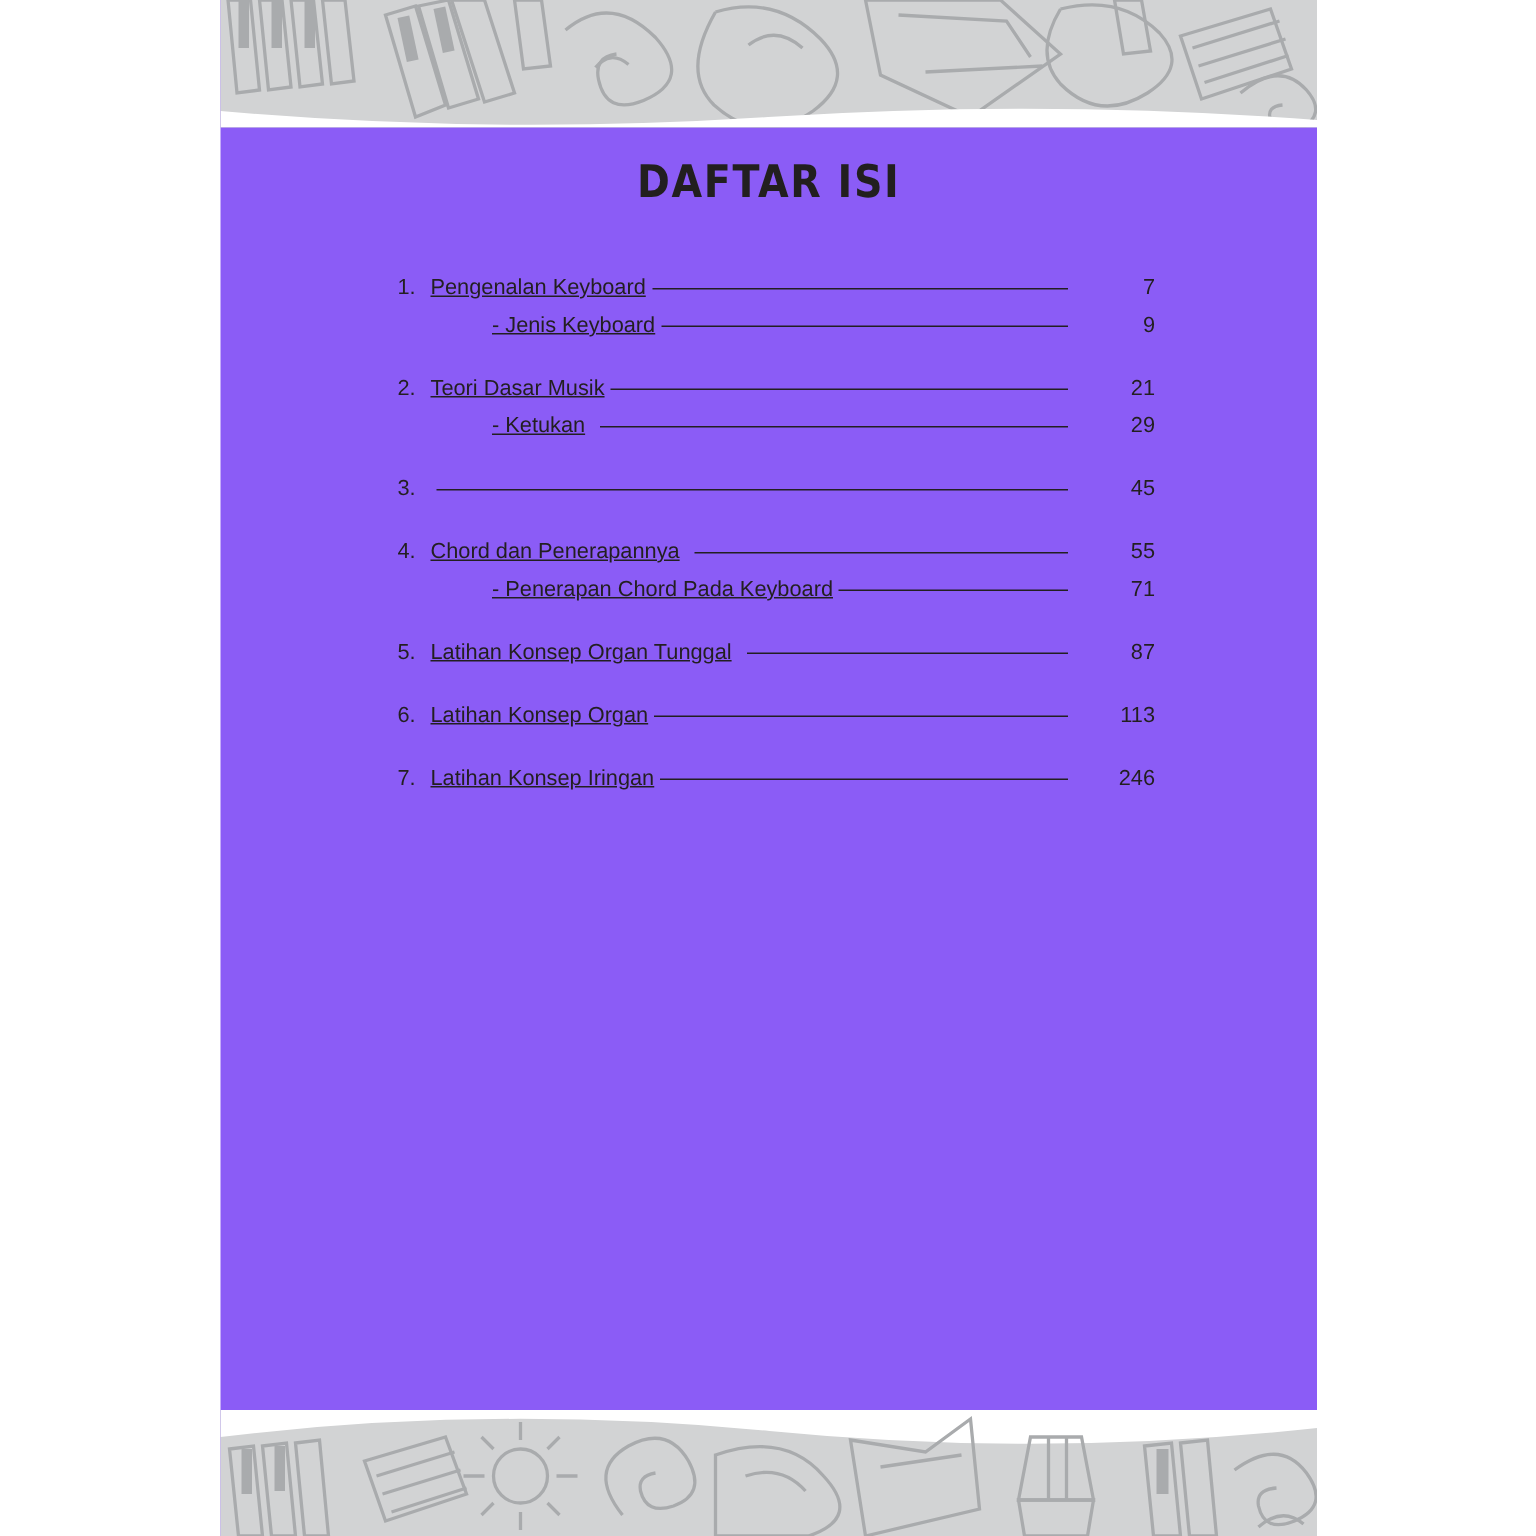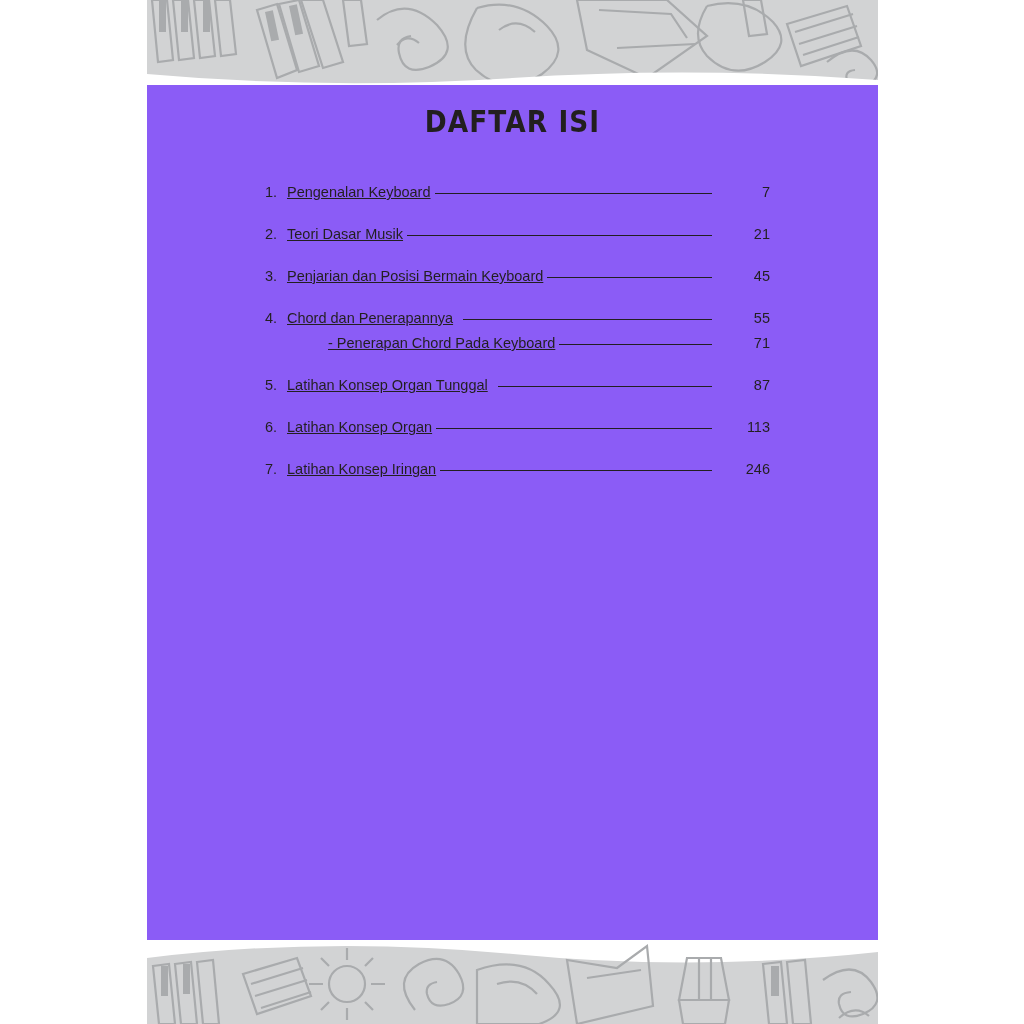--- a/index.html
+++ b/index.html
@@ -162,35 +162,44 @@
 
   <div class="toc">
 
     <div class="group">
       <div class="row">
         <span class="num">1.</span>
         <span class="label">Pengenalan Keyboard</span>
         <span class="leader"></span>
         <span class="page-no">7</span>
       </div>
+      <div class="row sub">
+        <span class="label">- Jenis Keyboard</span>
+        <span class="leader"></span>
+        <span class="page-no">9</span>
+      </div>
     </div>
 
     <div class="group">
       <div class="row">
         <span class="num">2.</span>
         <span class="label">Teori Dasar Musik</span>
         <span class="leader"></span>
         <span class="page-no">21</span>
       </div>
+      <div class="row sub wide-gap">
+        <span class="label">- Ketukan</span>
+        <span class="leader"></span>
+        <span class="page-no">29</span>
+      </div>
     </div>
 
     <div class="group">
       <div class="row">
         <span class="num">3.</span>
-        <span class="label">Penjarian dan Posisi Bermain Keyboard</span>
         <span class="leader"></span>
         <span class="page-no">45</span>
       </div>
     </div>
 
     <div class="group">
       <div class="row wide-gap">
         <span class="num">4.</span>
         <span class="label">Chord dan Penerapannya</span>
         <span class="leader"></span>

